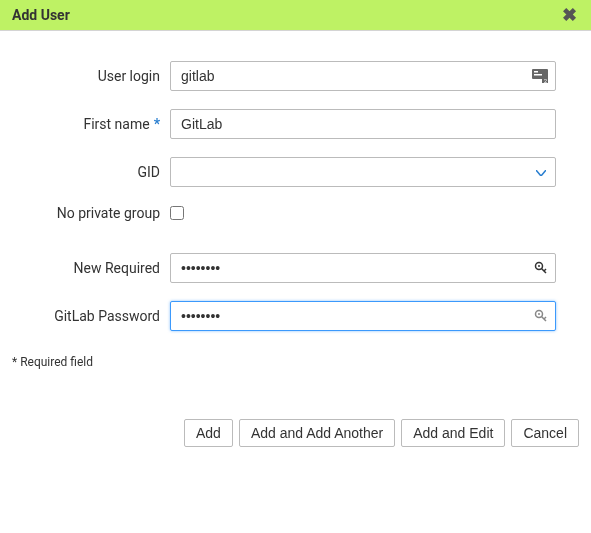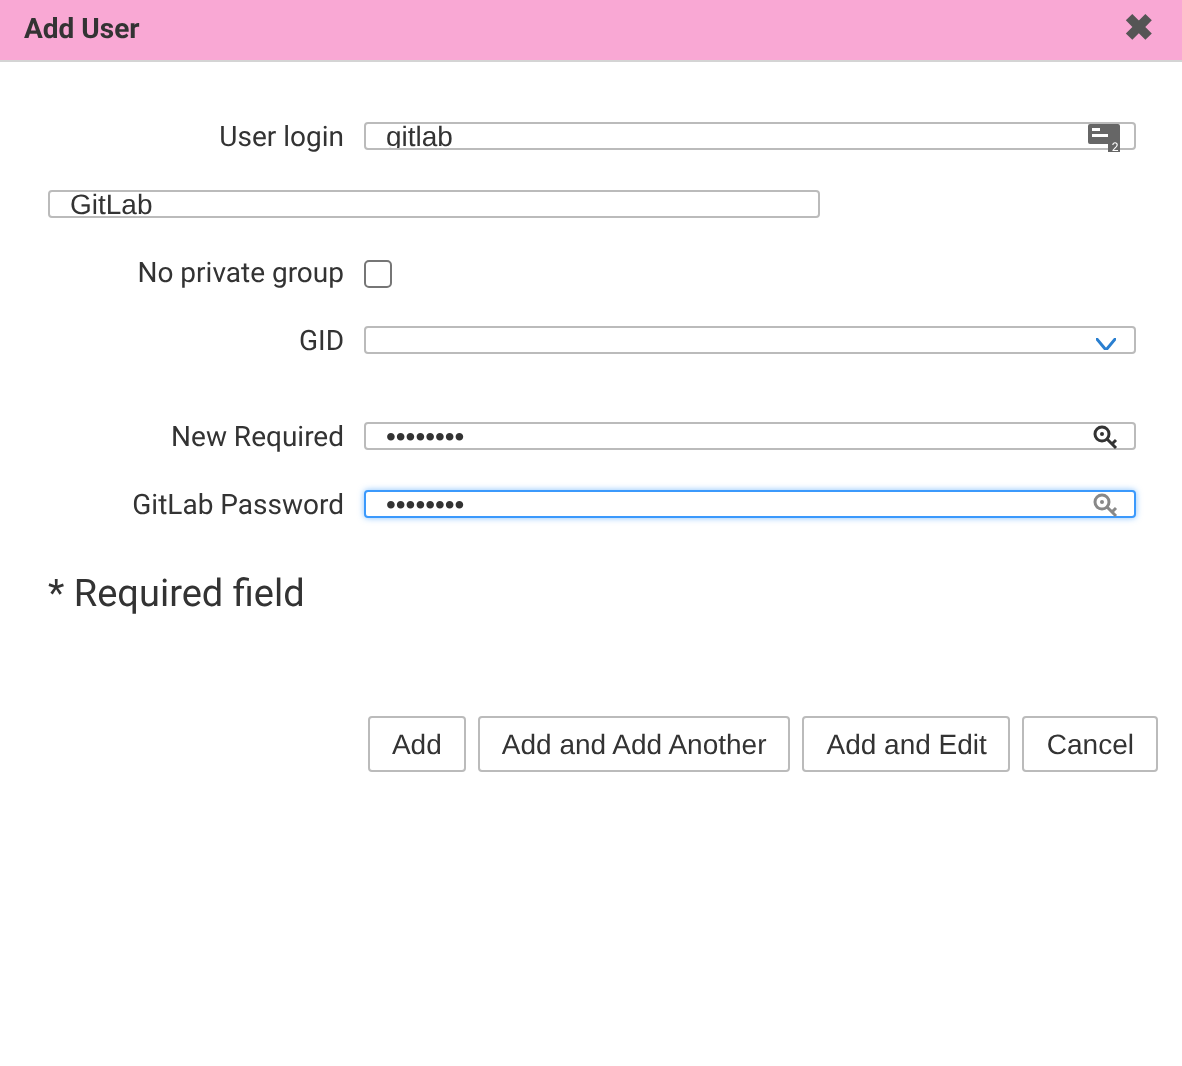--- a/index.html
+++ b/index.html
@@ -4,42 +4,41 @@
   <style>
     * { box-sizing: border-box; margin: 0; padding: 0; }
     body {
       font-family: -apple-system, BlinkMacSystemFont, "Segoe UI", Roboto, "Helvetica Neue", Arial, sans-serif;
       font-size: 14px;
       color: #333;
       background: #fff;
       width: 591px;
     }
     .dialog-header {
-      background: #f9a8d4;
+      background: #bef264;
       border-bottom: 1px solid #d4d4d4;
       padding: 6px 12px;
       display: flex;
       align-items: center;
       justify-content: space-between;
     }
     .dialog-title {
       font-weight: 700;
       font-size: 14px;
     }
     .close-btn {
       font-size: 18px;
       font-weight: bold;
       color: #555;
       cursor: pointer;
       line-height: 1;
       padding: 0 2px;
     }
     .dialog-body {
       padding: 30px 12px 10px 12px;
-      margin-left: 12px;
     }
     .form-row {
       display: flex;
       align-items: center;
       margin-bottom: 18px;
     }
     .form-label {
       width: 158px;
       text-align: right;
       padding-right: 10px;
@@ -51,21 +50,21 @@
       margin-left: 4px;
       font-weight: bold;
     }
     .input-wrapper {
       position: relative;
       flex: 1;
       max-width: 386px;
     }
     .text-input, .select-input {
       width: 100%;
-      height: 14px;
+      height: 30px;
       padding: 4px 30px 4px 10px;
       border: 1px solid #bbb;
       border-radius: 2px;
       font-size: 14px;
       color: #333;
       background: #fff;
     }
     .text-input.focused {
       border-color: #3b99fc;
       box-shadow: 0 0 3px rgba(59,153,252,0.6);
@@ -97,21 +96,21 @@
     .checkbox-wrapper {
       flex: 1;
       max-width: 386px;
       display: flex;
       align-items: center;
     }
     .spacer {
       height: 14px;
     }
     .footnote {
-      font-size: 19px;
+      font-size: 12px;
       color: #333;
       padding: 6px 0 0 0;
     }
     .dialog-footer {
       padding: 40px 12px 16px 12px;
       display: flex;
       justify-content: flex-end;
       gap: 6px;
     }
     .btn {
@@ -144,43 +143,44 @@
             <rect x="2" y="2" width="4" height="1.5" fill="#fff"></rect>
             <rect x="2" y="5" width="8" height="1.5" fill="#fff"></rect>
             <rect x="10" y="8" width="7" height="7" rx="1" fill="#666"></rect>
             <text x="13.5" y="13.5" font-size="6" fill="#fff" text-anchor="middle">2</text>
           </svg>
       </span>
     </div>
   </div>
 
   <div class="form-row">
+    <label class="form-label"><span>First name</span><span class="required-star">*</span></label>
     <div class="input-wrapper">
       <input type="text" class="text-input" value="GitLab" style="">
     </div>
   </div>
 
 
-
-  <div class="form-row">
-    <label class="form-label">No private group</label>
-    <div class="checkbox-wrapper">
-      <input type="checkbox" class="checkbox-input" style="">
-    </div>
-  </div>
 
   <div class="form-row">
     <label class="form-label">GID</label>
     <div class="input-wrapper">
       <input type="text" class="text-input select-input" readonly="" value="" style="">
       <span class="select-chevron">
         <svg width="10" height="6" viewBox="0 0 10 6">
             <path d="M0 0 L5 6 L10 0" fill="none" stroke="#2a7fd0" stroke-width="1.5"></path>
           </svg>
       </span>
+    </div>
+  </div>
+
+  <div class="form-row">
+    <label class="form-label">No private group</label>
+    <div class="checkbox-wrapper">
+      <input type="checkbox" class="checkbox-input" style="">
     </div>
   </div>
 
   <div class="spacer"></div>
 
   <div class="form-row">
     <label class="form-label">New Required</label>
     <div class="input-wrapper">
       <input type="password" class="text-input" value="password" style="">
       <span class="input-icon">

